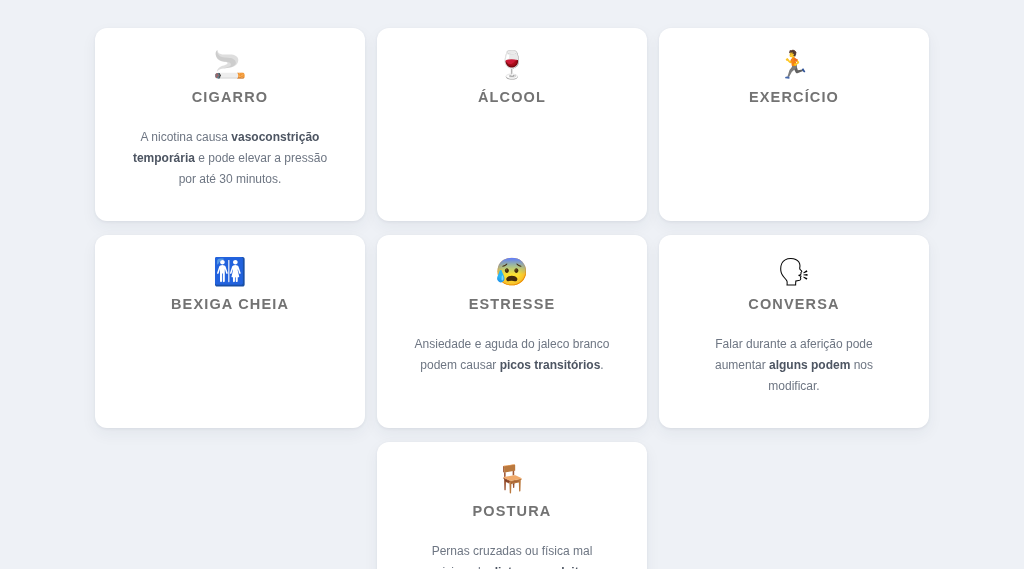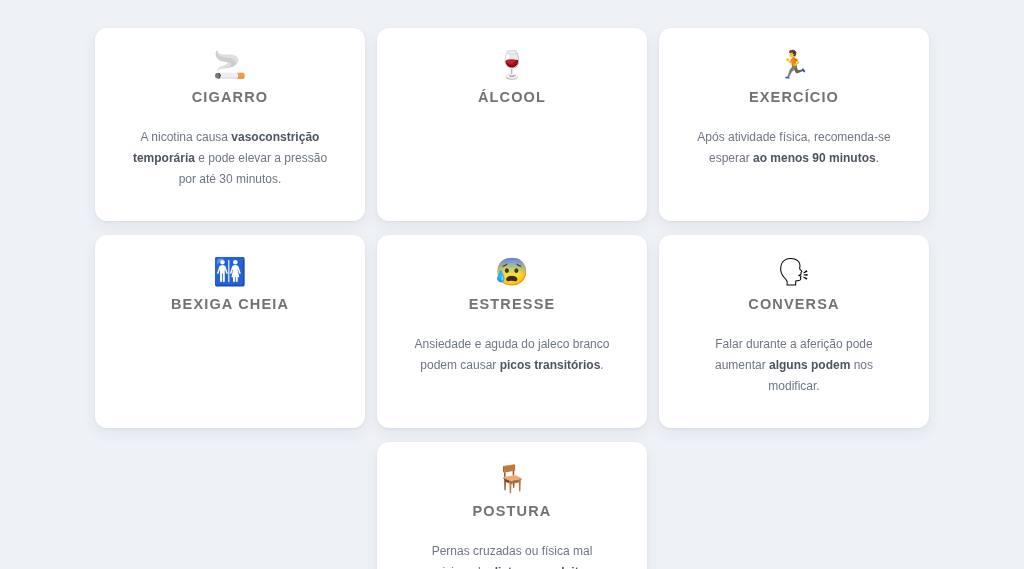--- a/index.html
+++ b/index.html
@@ -95,21 +95,20 @@
         <div class="card-title">CIGARRO</div>
         <p class="card-body"><span>A nicotina causa </span><b>vasoconstrição temporária</b><span> e pode elevar a pressão por até 30 minutos.</span></p>
       </div>
       <div class="card card-r1">
         <span class="card-icon">🍷</span>
         <div class="card-title">ÁLCOOL</div>
       </div>
       <div class="card card-r1">
         <span class="card-icon">🏃</span>
         <div class="card-title">EXERCÍCIO</div>
-        <p class="card-body"><span>Após atividade física, recomenda-se esperar </span><b>ao menos 90 minutos</b><span>.</span></p>
       </div>
       <div class="card card-r2">
         <span class="card-icon">🚻</span>
         <div class="card-title">BEXIGA CHEIA</div>
       </div>
       <div class="card card-r2">
         <span class="card-icon">😰</span>
         <div class="card-title">ESTRESSE</div>
         <p class="card-body"><span>Ansiedade e aguda do jaleco branco podem causar </span><b>picos transitórios</b><span>.</span></p>
       </div>

